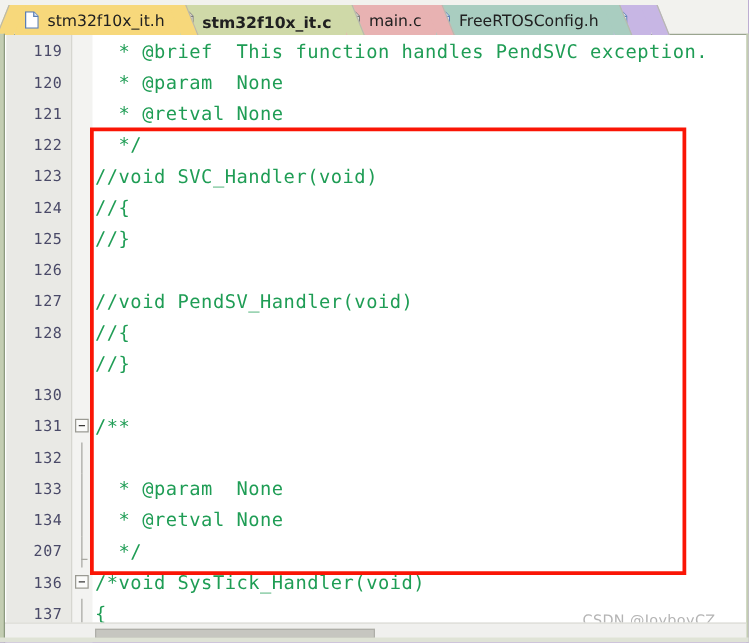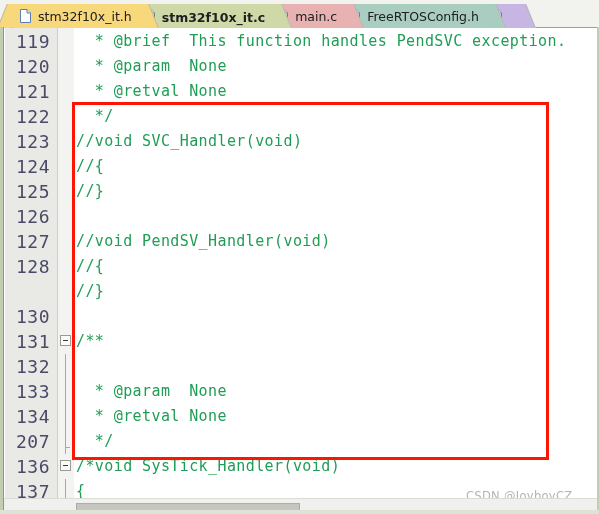--- a/index.html
+++ b/index.html
@@ -143,21 +143,21 @@
     height: 25px;
     line-height: 25px;
     white-space: pre;
   }
   .lineno {
     position: absolute;
     left: 0; top: 0;
     width: 50px;
     text-align: right;
     font-family: "DejaVu Sans Mono", monospace;
-    font-size: 18px;
+    font-size: 12px;
     color: #4a4a68;
     letter-spacing: 0.5px;
   }
   .code {
     position: absolute;
     left: 76px; top: 0;
     font-family: "DejaVu Sans Mono", monospace;
     font-size: 15px;
     letter-spacing: 0.4px;
     white-space: pre;

